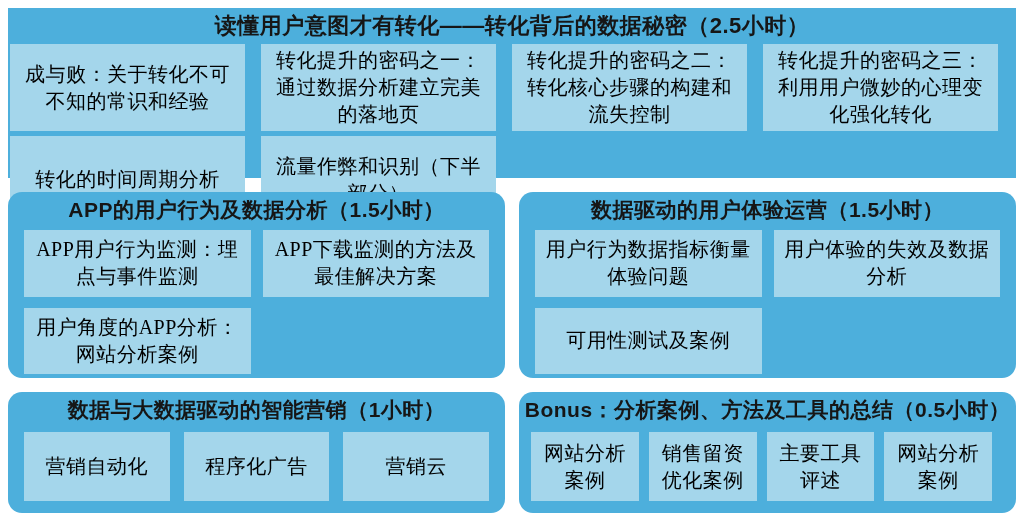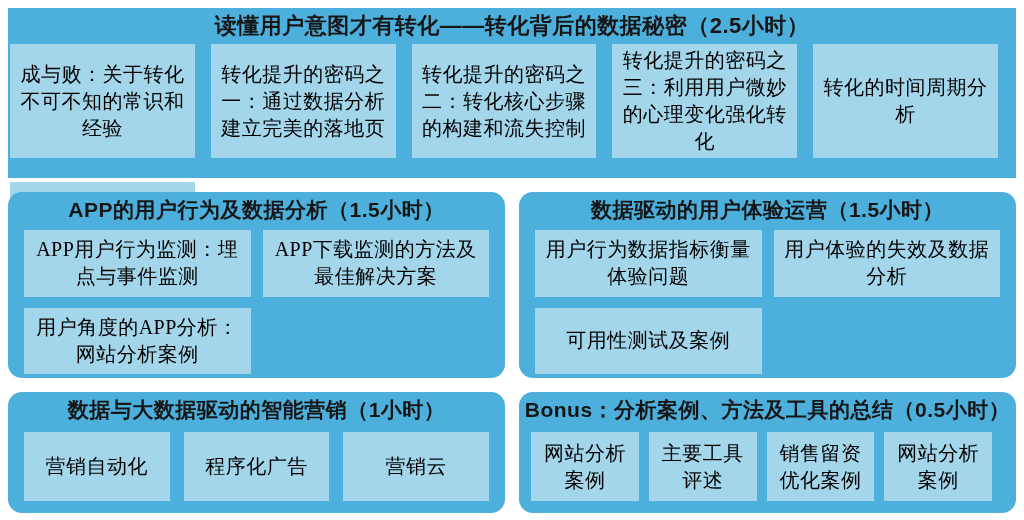--- a/index.html
+++ b/index.html
@@ -31,23 +31,23 @@
   .row-mid { height: 186px; }
   .row-bot { height: 121px; }
   .row .panel { width: 497px; border-radius: 14px; }
 
   .grid {
     flex: 1;
     display: grid;
     box-sizing: border-box;
   }
   .grid-top {
-    grid-template-columns: repeat(5, 1fr);
+    grid-template-columns: repeat(4, 1fr);
     grid-template-rows: 1fr 1fr;
-    gap: 24px 16px;
+    gap: 5px 16px;
     padding: 0 18px 10px 2px;
   }
   .grid-2col {
     grid-template-columns: 1fr 1fr;
     grid-template-rows: 1fr 1fr;
     gap: 11px 12px;
     padding: 2px 16px 4px 16px;
   }
   .grid-3col {
     grid-template-columns: repeat(3, 1fr);
@@ -117,20 +117,20 @@
       <div class="grid grid-3col">
         <div class="box">营销自动化</div>
         <div class="box">程序化广告</div>
         <div class="box">营销云</div>
       </div>
     </div>
     <div class="panel">
       <div class="panel-title">Bonus：分析案例、方法及工具的总结（0.5小时）</div>
       <div class="grid grid-4col">
         <div class="box">网站分析案例</div>
+        <div class="box">销售留资优化案例</div>
         <div class="box">主要工具评述</div>
-        <div class="box">销售留资优化案例</div>
         <div class="box">网站分析案例</div>
       </div>
     </div>
   </div>
 
 </div>
 
 </body></html>

